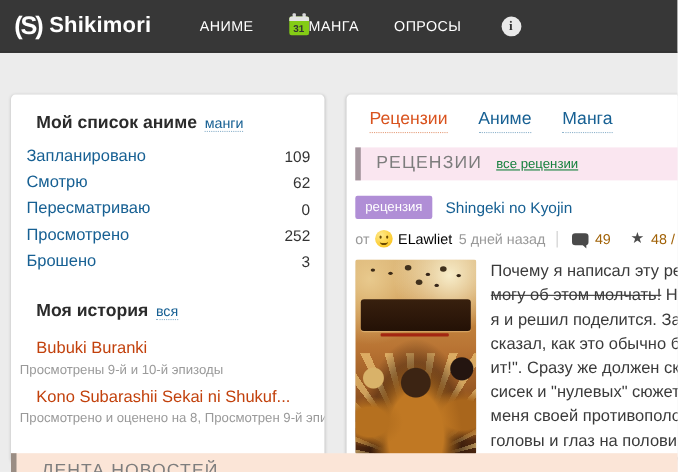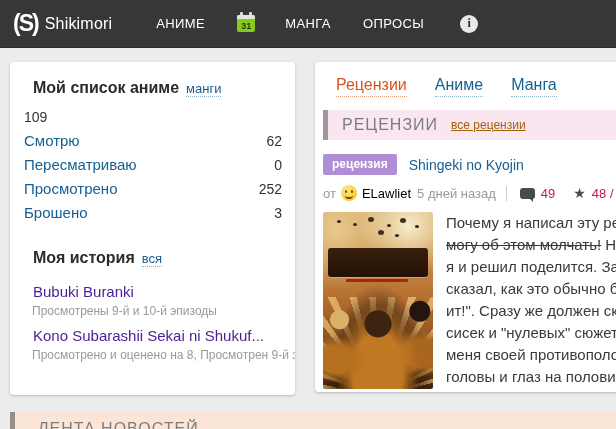--- a/index.html
+++ b/index.html
@@ -13,81 +13,81 @@
   a { text-decoration:none; cursor:pointer; }
 
   
   .navbar {
     position:absolute; top:0; left:0; width:616px; height:48px;
     background:#373737; border-bottom:1px solid #2c2c2c;
     display:flex; align-items:center; padding-left:13px;
   }
   .logo { display:flex; align-items:center; color:#fff; margin-right:44px; }
   .logo-mark { font-size:23px; font-weight:600; letter-spacing:-2px; margin-right:7px; }
-  .logo-text { font-size:16px; font-weight:400; letter-spacing:.2px; }
+  .logo-text { font-size:20px; font-weight:700; letter-spacing:.2px; }
   .nav-link { color:#fff; font-size:13px; letter-spacing:.4px; margin-right:32px; }
   .cal-btn { position:relative; width:18px; height:17px; background:#84cc16; border-radius:2px;
-    margin-right:30px; display:flex; align-items:flex-end; justify-content:center; }
+    display:flex; align-items:flex-end; justify-content:center; }
   .cal-btn::before { content:""; position:absolute; top:-3px; left:3px; width:3px; height:4px;
     background:#d9d9d9; box-shadow:9px 0 0 #d9d9d9; border-radius:1px; }
   .cal-btn::after { content:""; position:absolute; top:0; left:0; right:0; height:4px;
     background:#e3e3e3; border-radius:2px 2px 0 0; }
   .cal-day { font-size:9px; font-weight:bold; color:#333; line-height:12px; }
   .info-btn { width:18px; height:18px; border-radius:50%; background:#e9e9e9; margin-left:4px;
     display:flex; align-items:center; justify-content:center;
     font-size:12px; font-weight:bold; color:#2f2f2f; font-family:"Liberation Serif", serif; }
 
   
   .card { position:absolute; background:#fff; border-radius:4px;
-    box-shadow:0 1px 3px rgba(0,0,0,.22); }
+    box-shadow:0 1px 3px rgba(0,0,0,.22);margin-top:24px; }
   .sidebar-card { left:10px; top:62px; width:285px; height:333px; }
   .main-card { left:315px; top:62px; width:560px; height:330px; }
 
   
   .side-title { margin:17px 13px 9px 23px; font-size:16px; font-weight:bold; color:#2b2b2b; }
   .side-title .mini-link { font-size:13px; font-weight:normal; margin-left:7px;
     color:#176093; border-bottom:1px dotted #8fb4cc; }
   .status-row { display:flex; justify-content:space-between; align-items:center;
     padding:3px 13px 4px 14px; }
   .status-label { color:#176093; font-size:15px; }
   .status-count { color:#333; font-size:14px;text-align:center; }
   .hist-title { margin-top:24px; }
-  .hist-link { display:block; padding:7px 1px 1px 23px; color:#4c1d95; font-size:15px;
+  .hist-link { display:block; padding:7px 1px 1px 23px; color:#c2410c; font-size:15px;
     white-space:nowrap; overflow:hidden; }
-  .hist-note { padding:3px 0 2px 22px; color:#9a9a9a; font-size:12px;
+  .hist-note { padding:3px 0 2px 8px; color:#9a9a9a; font-size:12px;
     white-space:nowrap; overflow:hidden; }
 
   
   .tabs { display:flex; gap:28px; margin:14px 0 0 21px; font-size:16px; }
   .tab { padding-bottom:2px; color:#176093; border-bottom:1px dotted #8fb4cc; }
   .tab.active { color:#d9531e; border-bottom:1px dotted #e5a07e; }
   .banner { margin:13px 0 0 8px; width:540px; height:30px; background:#fae6f0;
     border-left:5px solid #a3959c; display:flex; align-items:center; }
   .banner-title { margin-left:14px; font-size:16px; color:#7d7d7d; letter-spacing:1px; }
-  .banner-link { margin-left:13px; font-size:12px; color:#a16207; text-decoration:underline; }
+  .banner-link { margin-left:13px; font-size:12px; color:#15803d; text-decoration:underline; }
 
   .review-head { display:flex; align-items:center; margin:14px 0 0 8px; }
   .badge { background:#b08ed6; color:#fff; font-size:12px; padding:3px 9px 4px;
-    border-radius:2px; margin-right:12px;font-weight:bold; }
+    border-radius:2px; margin-right:12px; }
   .review-title { font-size:14px; color:#176093; }
 
   .meta { display:flex; align-items:center; margin:10px 0 0 8px; font-size:13px; color:#999; }
   .smiley { width:16px; height:16px; border-radius:50%; margin:0 5px;
     background:radial-gradient(circle at 35% 30%, #ffe98a, #fccb2d 70%, #e7a50e); position:relative; }
   .smiley::before { content:""; position:absolute; left:4px; top:5px; width:2px; height:3px;
     background:#6b4a00; border-radius:50%; box-shadow:6px 0 0 #6b4a00; }
   .smiley::after { content:""; position:absolute; left:4px; top:7px; width:8px; height:5px;
     border-bottom:2px solid #6b4a00; border-radius:0 0 8px 8px; }
   .author { color:#000000; margin-right:6px; }
   .meta-divider { width:1px; height:15px; background:#ccc; margin:0 13px 0 10px; }
   .bubble-icon { position:relative; width:15px; height:11px; background:#4a4a4a;
     border-radius:3px; margin-right:6px; }
   .bubble-icon::after { content:""; position:absolute; right:2px; bottom:-3px;
     border:3px solid transparent; border-top-color:#4a4a4a; border-right-color:#4a4a4a; }
-  .meta-count { color:#be185d; }
+  .meta-count { color:#a16207; }
   .star-icon { color:#4a4a4a; font-size:14px; margin:0 6px 0 18px; font-family:"DejaVu Sans", sans-serif; }
 
   .review-body { display:flex; margin:11px 0 0 8px; }
   .poster { position:relative; width:110px; height:177px; border-radius:2px; overflow:hidden;
     background:
       radial-gradient(circle at 78% 8%, #f7ecc9 0%, rgba(247,236,201,0) 28%),
       radial-gradient(circle at 12% 10%, #e8c98d 0%, rgba(232,201,141,0) 32%),
       linear-gradient(180deg, #d3a866 0%, #c98f45 22%, #b87333 46%, #9a5a24 66%, #6e3a16 86%, #45220e 100%); }
   .poster-figs { position:absolute; left:14px; top:8px; width:4px; height:3px;
     background:#3c2a16; border-radius:50%;
@@ -137,20 +137,21 @@
   <a class="nav-link">ОПРОСЫ</a>
   <a class="info-btn">i</a>
 </div>
 
 <div class="card sidebar-card">
   <div class="side-title">
     <span>Мой список аниме</span><a class="mini-link">манги</a>
   </div>
 
   <div class="status-row">
+    <a class="status-label">Запланировано</a>
     <span class="status-count">109</span>
   </div>
   <div class="status-row">
     <a class="status-label">Смотрю</a>
     <span class="status-count">62</span>
   </div>
   <div class="status-row">
     <a class="status-label">Пересматриваю</a>
     <span class="status-count">0</span>
   </div>

